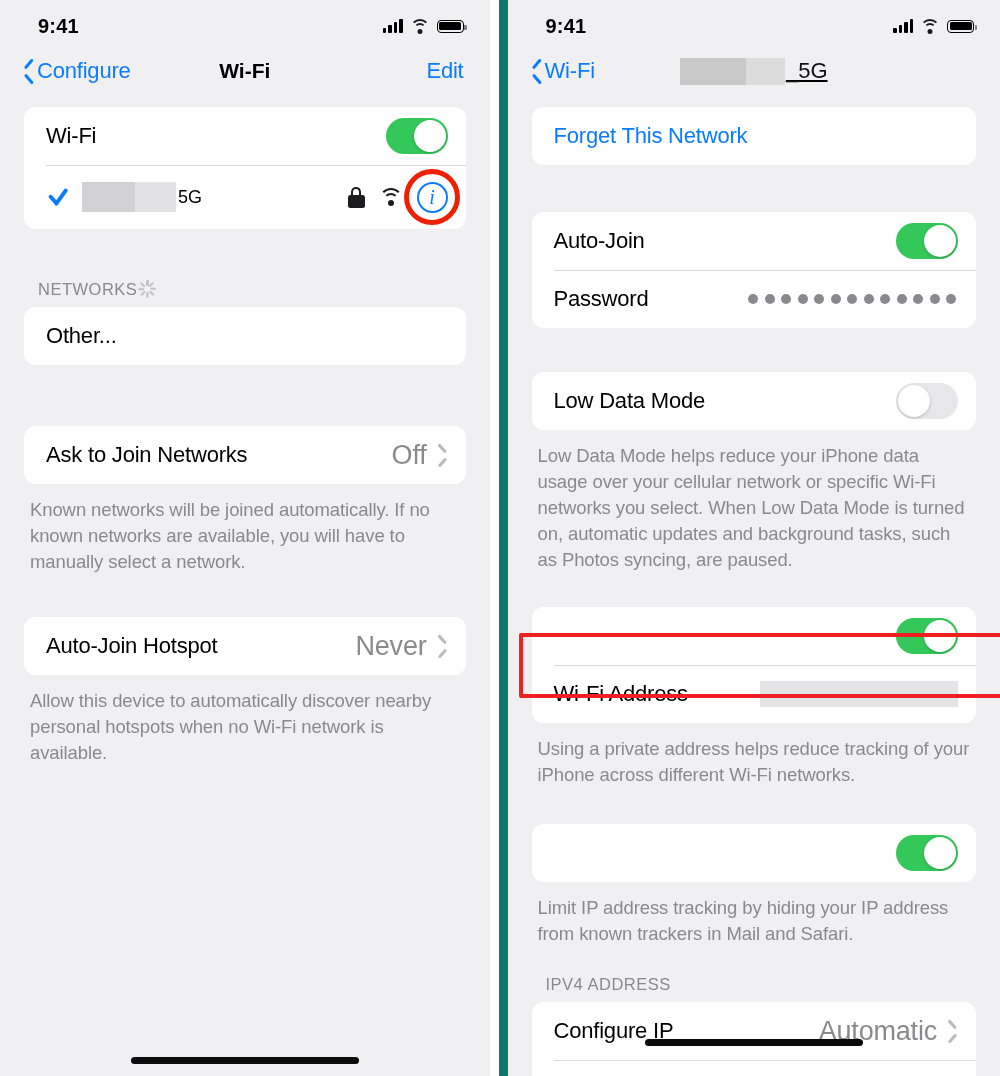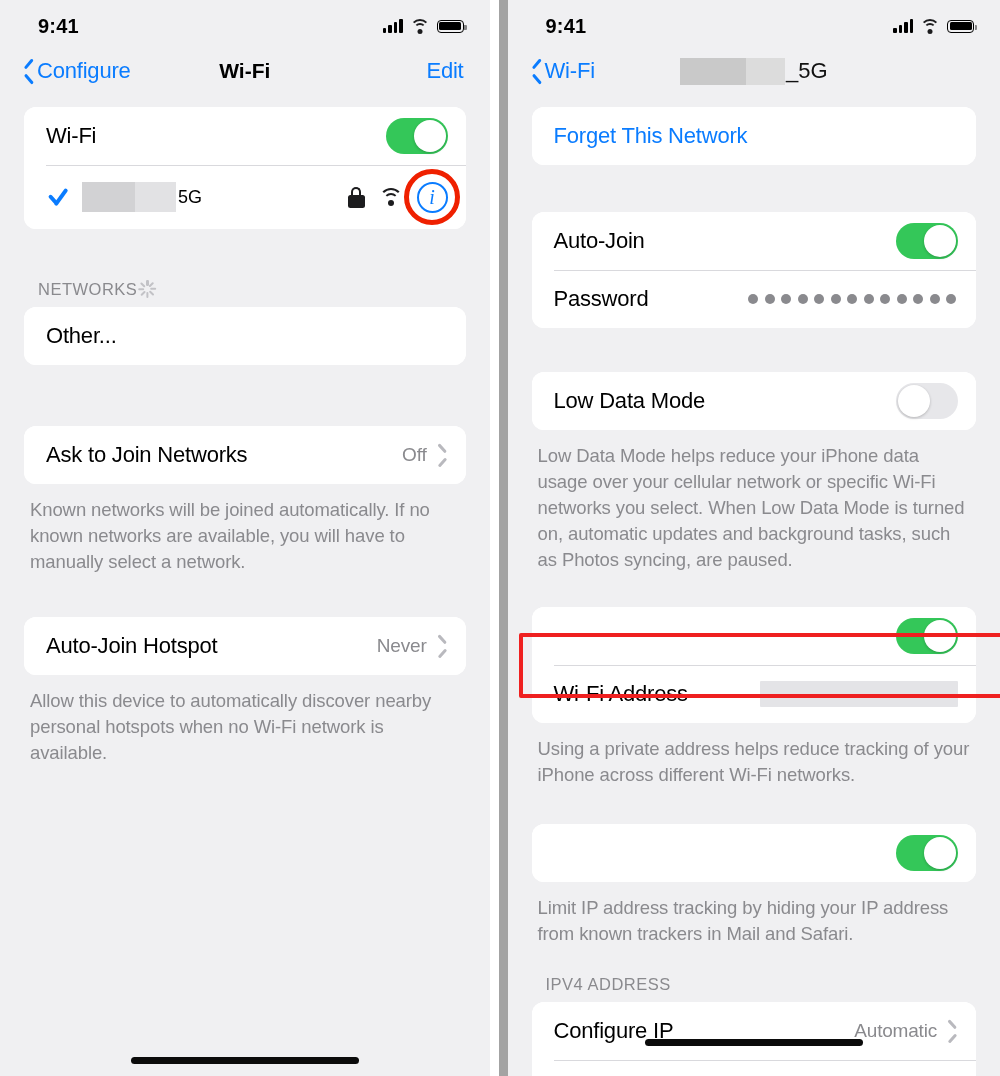--- a/index.html
+++ b/index.html
@@ -2,21 +2,21 @@
 <html><head>
 <meta charset="utf-8">
 <style>
   * { box-sizing: border-box; margin: 0; padding: 0; }
   html, body {
     width: 1000px; height: 1076px;
     background: #ffffff;
     font-family: "Liberation Sans", sans-serif;
     -webkit-font-smoothing: antialiased;
   }
-  .screens { display: flex; width: 1000px; height: 1076px; background: #a3a3a3; }
+  .screens { display: flex; width: 1000px; height: 1076px; background: #0f766e; }
   .phone {
     width: 494px; height: 1076px;
     background: #f0f0f2;
     position: relative;
     overflow: hidden;
   }
   .phone.right { width: 497px; margin-left: 9px; }
 
   
   .statusbar {
@@ -60,20 +60,21 @@
   .chev-left::after  { top: 11px; transform: rotate(50deg); transform-origin: left center; }
   .nav-back-label { font-size: 22px; letter-spacing: -.2px; }
   .nav-title {
     position: absolute; left: 0; right: 0; text-align: center;
     font-size: 21px; font-weight: 700; color: #000; pointer-events: none;
   }
   .nav-title-redacted {
     position: absolute; left: 0; right: 0; top: 0; bottom: 0;
     display: flex; align-items: center; justify-content: center;
     pointer-events: none;
+    text-decoration: underline;
   }
   .redact-title {
     display: inline-block; width: 105px; height: 27px;
     background: linear-gradient(to right, #c9c9c9 0 63%, #dcdcdc 63% 100%);
     vertical-align: middle;
   }
   .nav-title-suffix { font-size: 22px; font-weight: 400; color: #111; margin-left: 1px; }
   .nav-right { margin-left: auto; color: #0a7cff; font-size: 22px; cursor: pointer; letter-spacing: -.2px; }
 
   
@@ -83,21 +84,21 @@
   .row {
     display: flex; align-items: center; min-height: 58px;
     padding: 0 18px 0 22px; position: relative; background: #fff;
   }
   .row + .row::before {
     content: ""; position: absolute; left: 22px; right: 0; top: 0;
     height: 1px; background: #d9d9dd;
   }
   .row-label { font-size: 22px; color: #000; letter-spacing: -.2px; }
   .row-label.blue { color: #0a7cff; }
-  .row-value { margin-left: auto; font-size: 19px; color: #8a8a8e; letter-spacing: -.2px; }
+  .row-value { margin-left: auto; font-size: 27px; color: #8a8a8e; letter-spacing: -.2px; }
   .row-spacer { margin-left: auto; }
 
   
   .chev-right { width: 11px; height: 18px; margin-left: 10px; position: relative; flex: 0 0 auto; }
   .chev-right::before, .chev-right::after {
     content: ""; position: absolute; right: 2px; width: 11px; height: 2.6px;
     background: #b9b9be; border-radius: 2px;
   }
   .chev-right::before { top: 5px; transform: rotate(48deg); transform-origin: right center; }
   .chev-right::after  { top: 11px; transform: rotate(-48deg); transform-origin: right center; }

